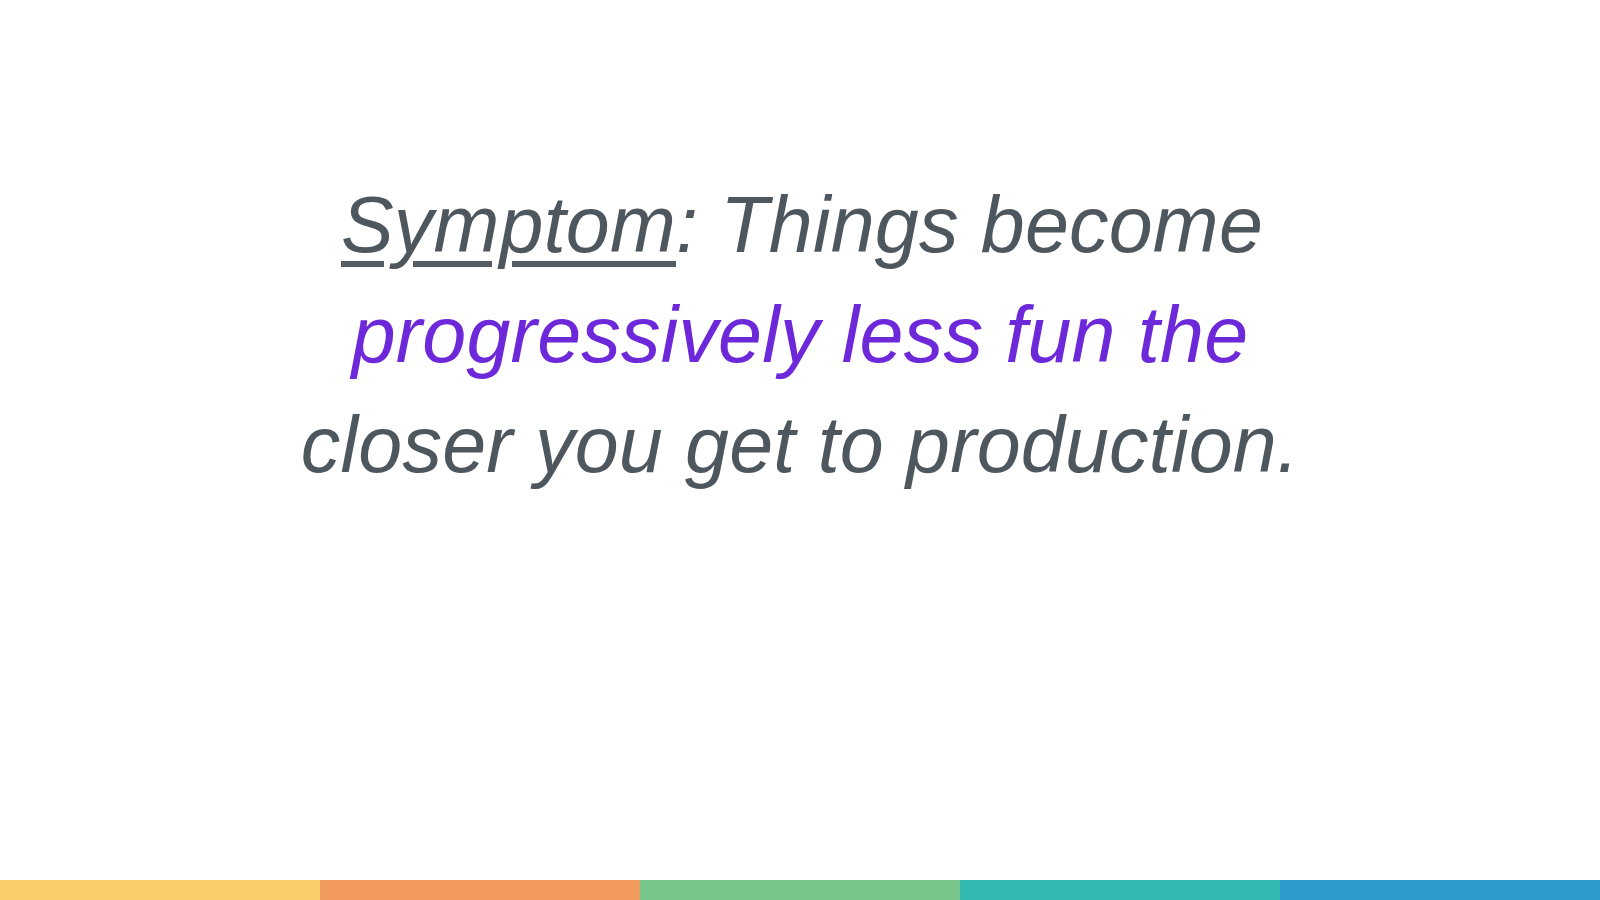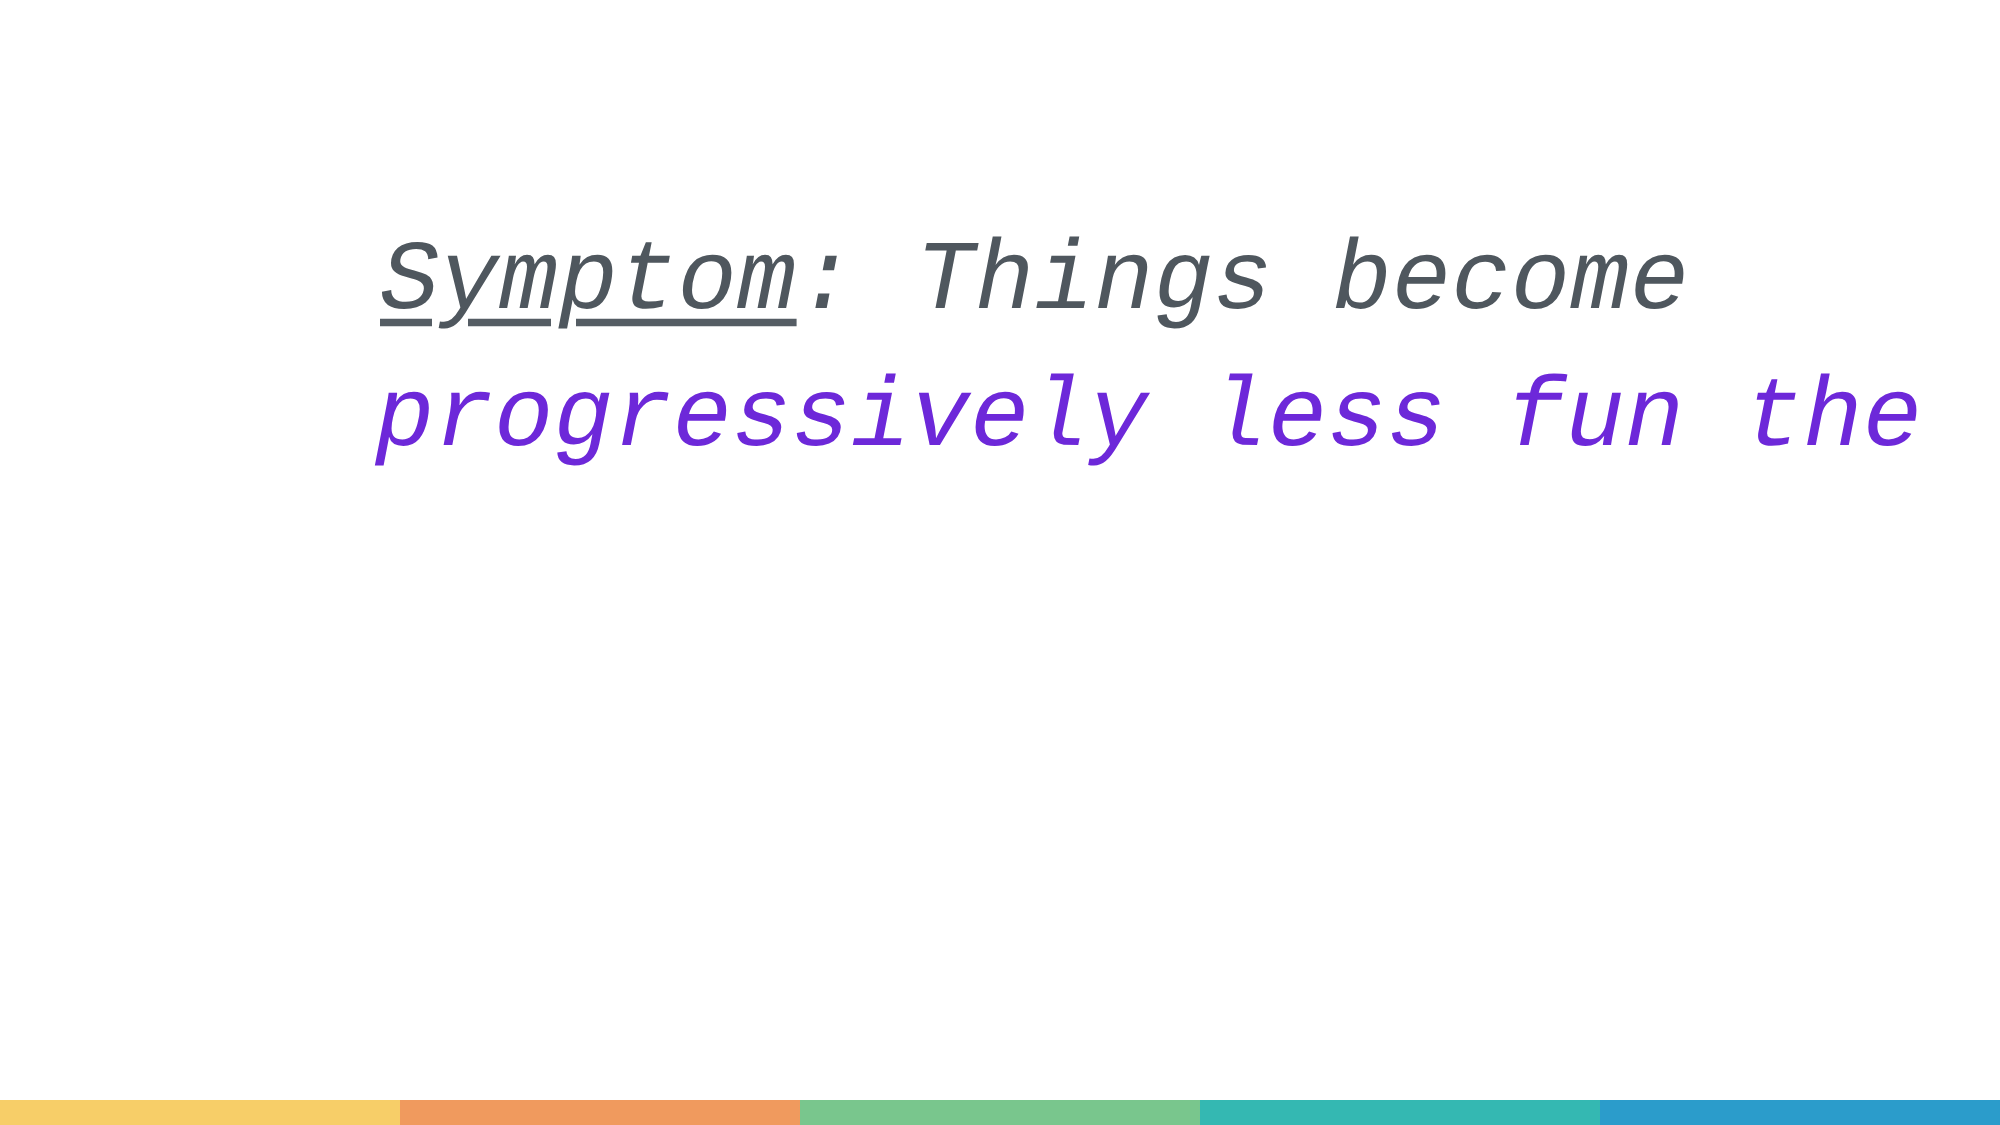--- a/index.html
+++ b/index.html
@@ -23,21 +23,21 @@
 
   .quote-block {
     position: absolute;
     left: 300px;
     top: 170px;
     width: 1000px;
     text-align: center;
   }
 
   .quote-line {
-    font-family: Liberation Mono, monospace;
+    font-family: Liberation Sans, sans-serif;
     font-style: italic;
     font-weight: 400;
     font-size: 79px;
     line-height: 110px;
     letter-spacing: 0.2px;
     color: #4f575e;
     white-space: nowrap;
     font-stretch: condensed;
   }
 
@@ -69,20 +69,21 @@
 <body>
 
 <div class="slide" style="background: rgb(255, 255, 255);">
 
   <div class="quote-block">
 
     <div class="quote-line line-1" style="color: rgb(79, 87, 94);"><span class="underlined-term" style="text-decoration-color: rgb(85, 93, 100);">Symptom</span><span>: Things become</span></div>
 
     <div class="quote-line line-2" style="color: #6d28d9;">progressively less fun the</div>
 
+    <div class="quote-line line-3" style="color: rgb(79, 87, 94);">closer you get to production.</div>
 
   </div>
 
   <div class="color-bar">
     <div class="seg" style="background: rgb(247, 206, 104);"></div>
     <div class="seg" style="background: rgb(240, 154, 94);"></div>
     <div class="seg" style="background: rgb(121, 198, 141);"></div>
     <div class="seg" style="background: rgb(52, 184, 178);"></div>
     <div class="seg" style="background: rgb(43, 156, 203);"></div>
   </div>

